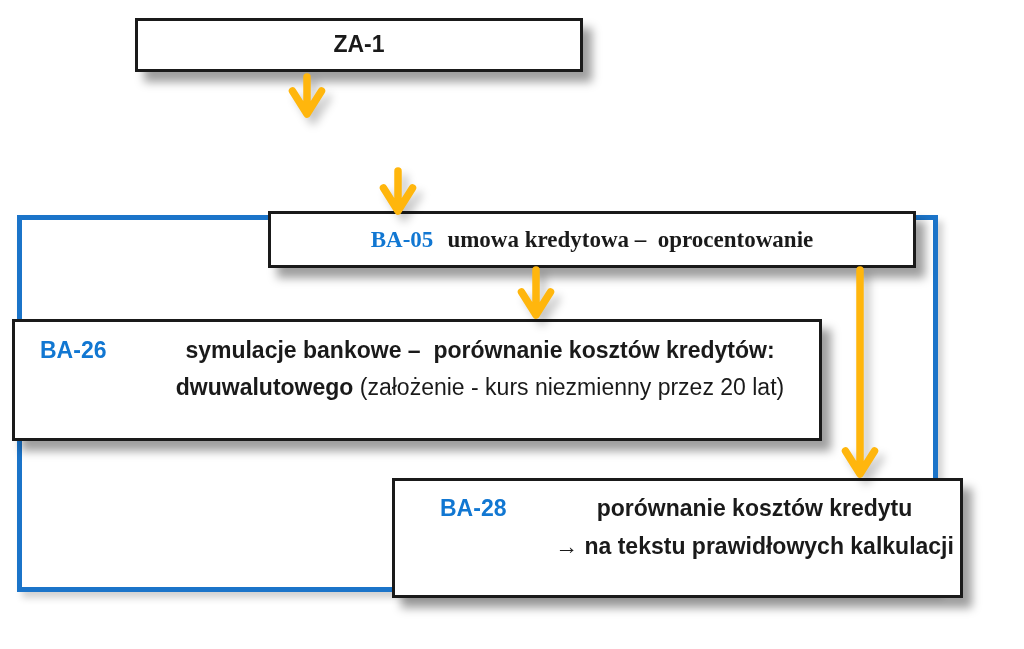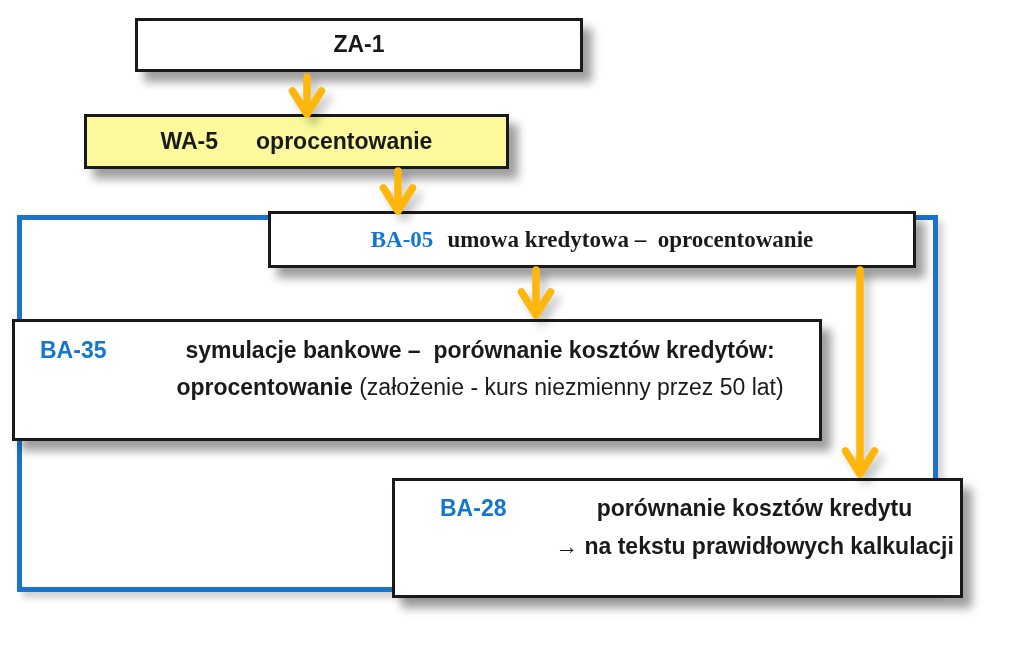--- a/index.html
+++ b/index.html
@@ -70,35 +70,31 @@
 <body>
 
 <div class="stage">
 
   <div class="blue-frame"></div>
 
   <div class="box single za1">
     <span class="codeblack">ZA-1</span>
   </div>
 
-  <div class="box single wa5">
-    <span class="codeblack">WA-5</span>
-    <span>oprocentowanie</span>
-  </div>
 
   <div class="box single ba05">
     <span class="code">BA-05</span>
     <span>umowa kredytowa –&nbsp; oprocentowanie</span>
   </div>
 
   <div class="box multi ba22">
-    <div class="code-col code">BA-35</div>
+    <div class="code-col code">BA-26</div>
     <div class="text-col">
       <div>symulacje bankowe –&nbsp; porównanie kosztów kredytów:</div>
-      <div><span>oprocentowanie</span><span class="reg">(założenie - kurs niezmienny przez 50 lat)</span></div>
+      <div><span>dwuwalutowego</span><span class="reg">(założenie - kurs niezmienny przez 20 lat)</span></div>
     </div>
   </div>
 
   <div class="box multi ba24">
     <div class="code-col code">BA-28</div>
     <div class="text-col">
       <div>porównanie kosztów kredytu</div>
       <div>→ na tekstu prawidłowych kalkulacji</div>
     </div>
   </div>

